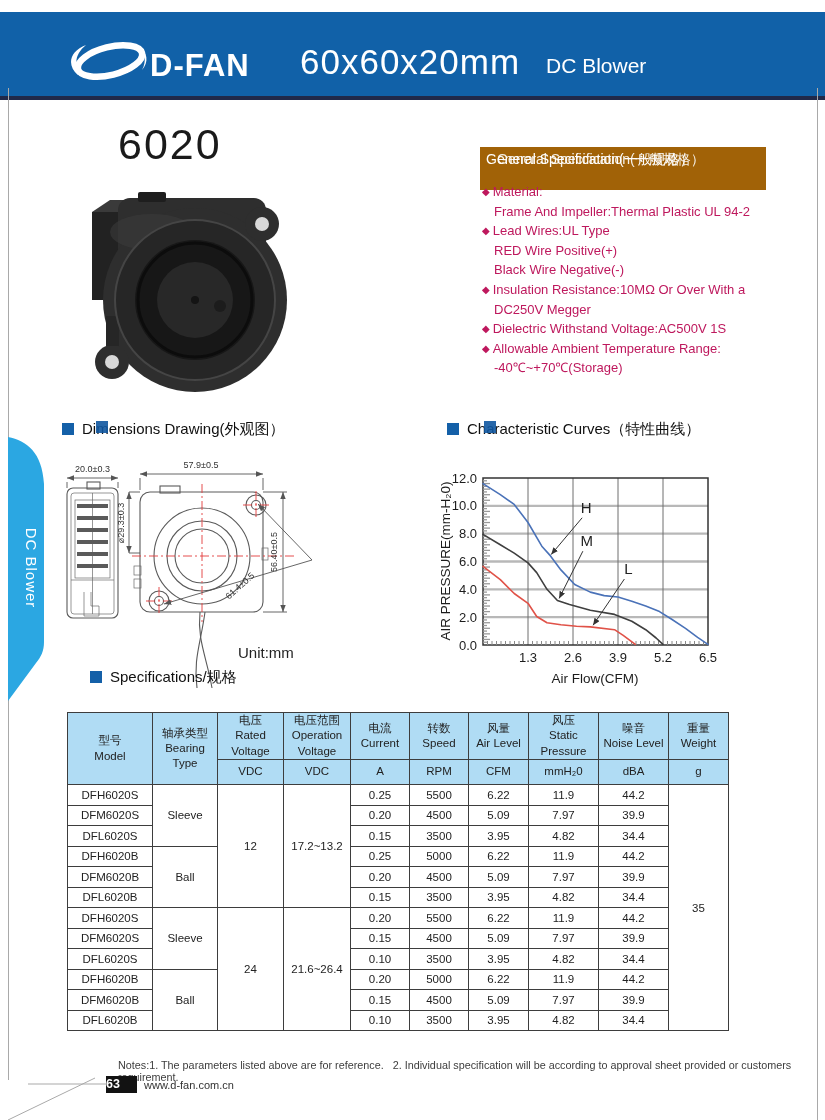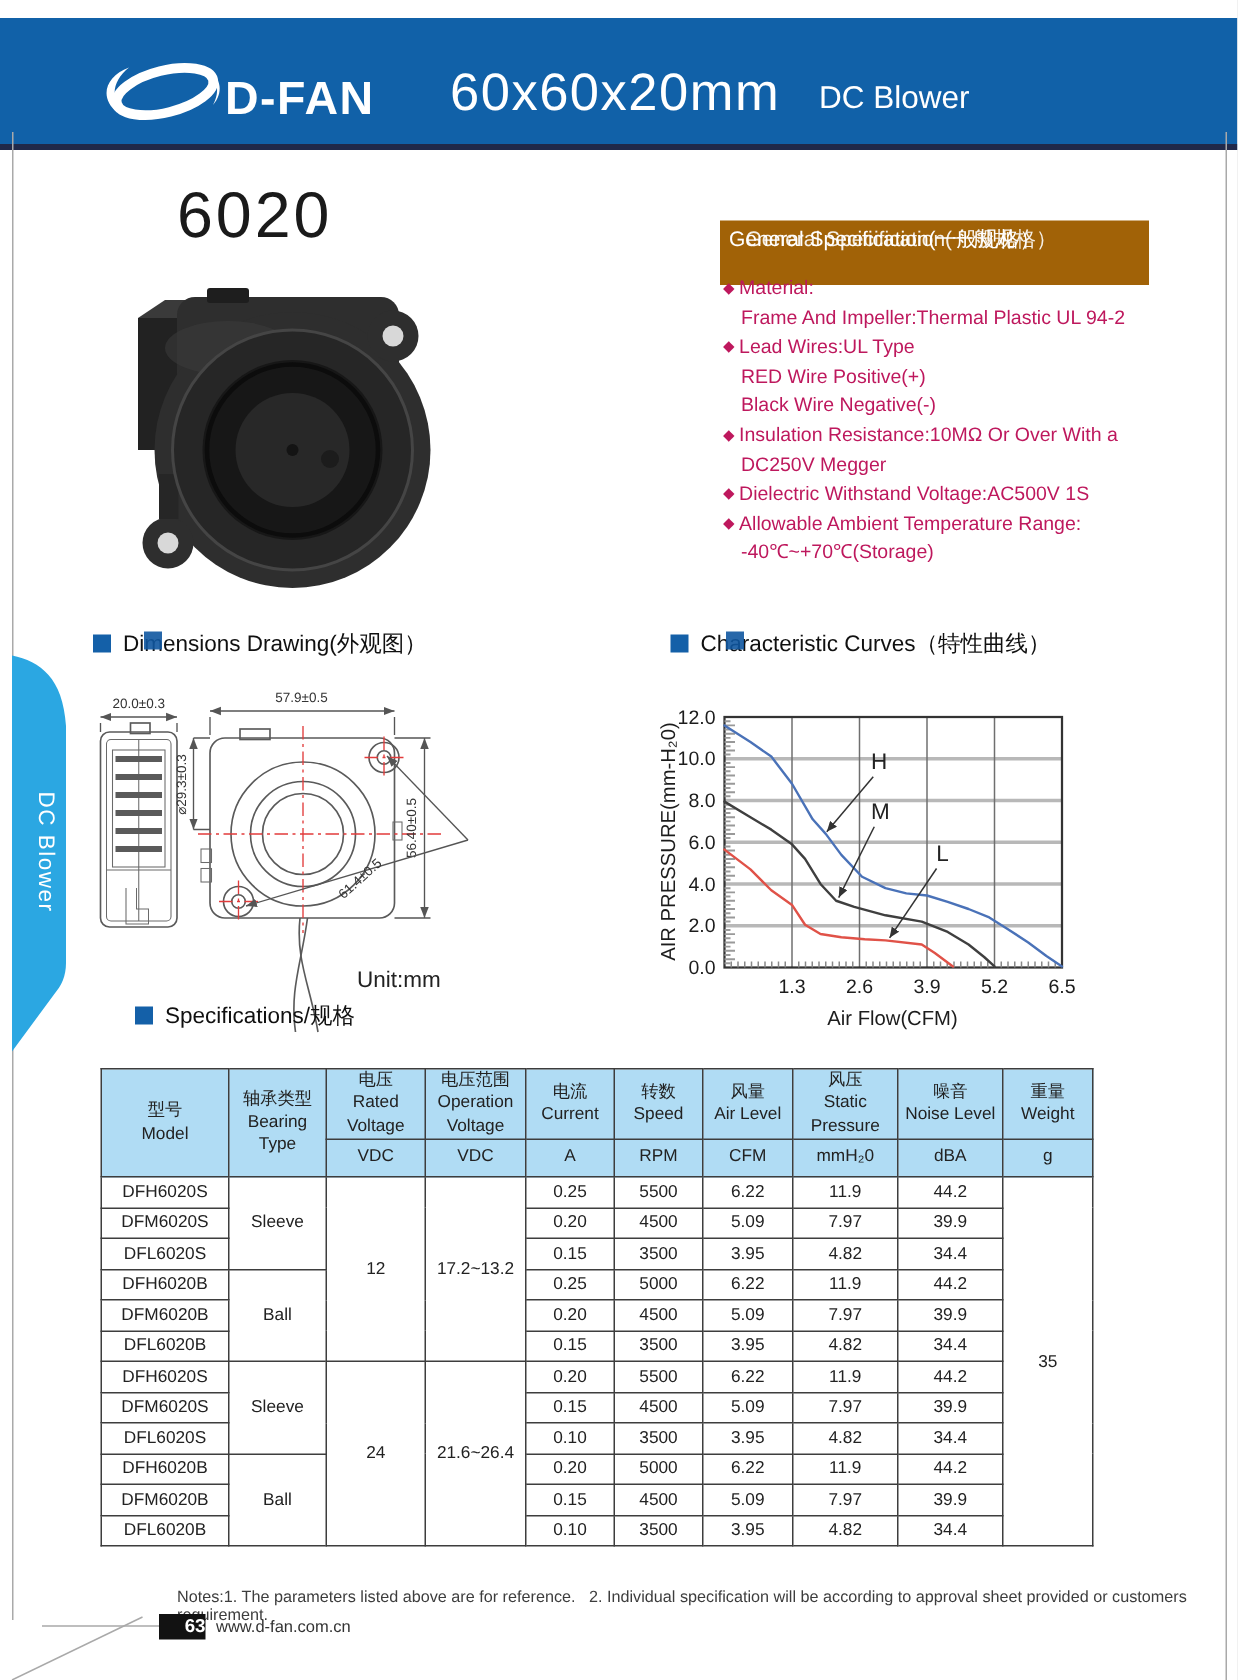--- a/index.html
+++ b/index.html
@@ -51,21 +51,21 @@
   .spec-table th,.spec-table td{border:1px solid #3d3d3d;padding:0;}
   .spec-table thead th{background:#b0dcf4;font-weight:normal;font-size:11.5px;line-height:1.32;
                        white-space:pre-line;vertical-align:middle;}
   .spec-table tr.h1{height:47px;}
   .spec-table tr.h2{height:25px;text-align:center;}
   .spec-table tbody tr{height:20.5px;}
   .spec-table tbody td{text-align:center;}
   
   .notes{position:absolute;left:118px;top:1059px;width:690px;font-size:10.8px;color:#3d3d3d;white-space:pre-wrap;}
   .page-badge{position:absolute;left:106px;top:1076px;width:31px;height:17px;background:#121212;color:#fff;
-              font-size:12.5px;font-weight:bold;text-align:right;line-height:17px;}
+              font-size:12.5px;font-weight:bold;text-align:left;line-height:17px;}
   .website{position:absolute;left:144px;top:1079px;font-size:11px;color:#333;}
   .corner-svg{position:absolute;left:0;top:1060px;}
 </style>
 </head>
 <body>
 
 <div class="sheet">
 
   <div class="banner">
     <svg width="84" height="52" viewBox="0 0 84 52" style="position:absolute;left:68px;top:22px;">

